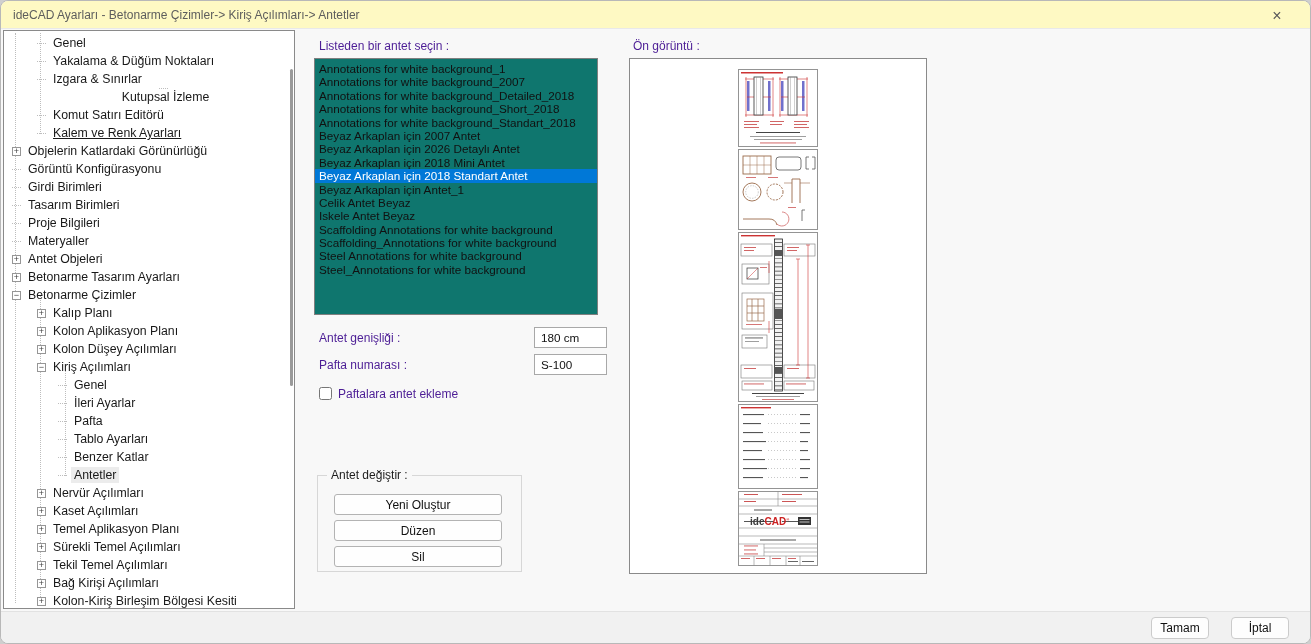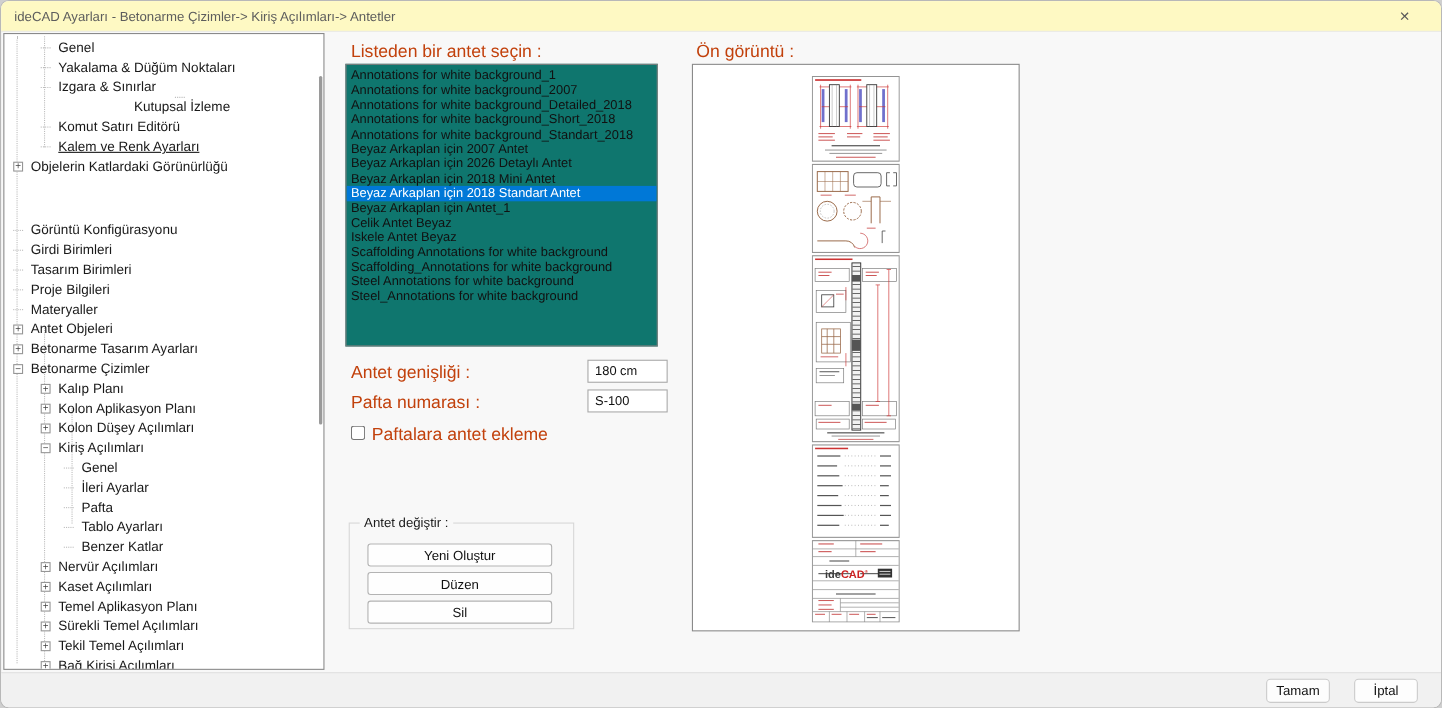--- a/index.html
+++ b/index.html
@@ -18,21 +18,21 @@
   .guide{position:absolute;width:0;border-left:1px dotted #bdbdbd;z-index:0;}
   #treerows{position:absolute;left:0;top:3px;width:100%;z-index:1;}
   .tree-row{height:18px;display:flex;align-items:center;white-space:nowrap;font-size:12.3px;color:#191919;}
   .ebox{width:9px;height:9px;border:1px solid #969696;background:#fff;display:inline-flex;
     align-items:center;justify-content:center;font-size:9px;line-height:7px;color:#444;margin-right:4px;flex:none;}
   .leader{width:9px;height:0;border-top:1px dotted #bdbdbd;margin-right:4px;flex:none;}
   .tlabel{padding:1px 3px;}
   .tree-row.sel .tlabel{background:#ececec;}
   #treescroll{position:absolute;right:1px;top:38px;width:3px;height:317px;background:#9a9a9a;border-radius:2px;z-index:2;}
   
-  .field-label{position:absolute;font-size:16px;color:#c2410c;white-space:nowrap;}
+  .field-label{position:absolute;font-size:12px;color:#4c1d95;white-space:nowrap;}
   #listbox{position:absolute;left:313px;top:57px;width:284px;height:257px;background:#0f766e;
     border:1px solid #7f7f7f;overflow:hidden;padding-top:3px;}
   .list-row{height:13.4px;line-height:13.4px;font-size:11.7px;color:#111;padding-left:4px;white-space:nowrap;}
   .list-row.sel{background:#0078d7;color:#fff;}
   .tinput{position:absolute;width:73px;height:21px;border:1px solid #a8a8a8;background:#fff;
     font-size:11.7px;color:#111;padding:0 6px;outline:none;}
   #chk{position:absolute;left:318px;top:386px;width:13px;height:13px;margin:0;}
   
   #groupbox{position:absolute;left:316px;top:474px;width:205px;height:97px;border:1px solid #d7d7d7;}
   #grouplabel{position:absolute;left:326px;top:467px;font-size:12px;color:#1c1c1c;background:#f8f8f8;padding:0 4px;}
@@ -85,21 +85,21 @@
           <span class="tlabel">Komut Satırı Editörü</span>
         </div>
         <div class="tree-row" style="padding-left: 33px; text-decoration: underline;">
           <span class="leader"></span>
           <span class="tlabel">Kalem ve Renk Ayarları</span>
         </div>
         <div class="tree-row" style="padding-left: 8px;">
           <span class="ebox">+</span>
           <span class="tlabel">Objelerin Katlardaki Görünürlüğü</span>
         </div>
-        <div class="tree-row" style="padding-left: 8px; margin-top: 40px;">
+        <div class="tree-row" style="padding-left: 8px;">
           <span class="leader"></span>
           <span class="tlabel">Görüntü Konfigürasyonu</span>
         </div>
         <div class="tree-row" style="padding-left: 8px;">
           <span class="leader"></span>
           <span class="tlabel">Girdi Birimleri</span>
         </div>
         <div class="tree-row" style="padding-left: 8px;">
           <span class="leader"></span>
           <span class="tlabel">Tasarım Birimleri</span>
@@ -152,20 +152,24 @@
           <span class="leader"></span>
           <span class="tlabel">Pafta</span>
         </div>
         <div class="tree-row" style="padding-left: 54px;">
           <span class="leader"></span>
           <span class="tlabel">Tablo Ayarları</span>
         </div>
         <div class="tree-row" style="padding-left: 54px;">
           <span class="leader"></span>
           <span class="tlabel">Benzer Katlar</span>
+        </div>
+        <div class="tree-row sel" style="padding-left: 54px;">
+          <span class="leader"></span>
+          <span class="tlabel">Antetler</span>
         </div>
         <div class="tree-row" style="padding-left: 33px;">
           <span class="ebox">+</span>
           <span class="tlabel">Nervür Açılımları</span>
         </div>
         <div class="tree-row" style="padding-left: 33px;">
           <span class="ebox">+</span>
           <span class="tlabel">Kaset Açılımları</span>
         </div>
         <div class="tree-row" style="padding-left: 33px;">

